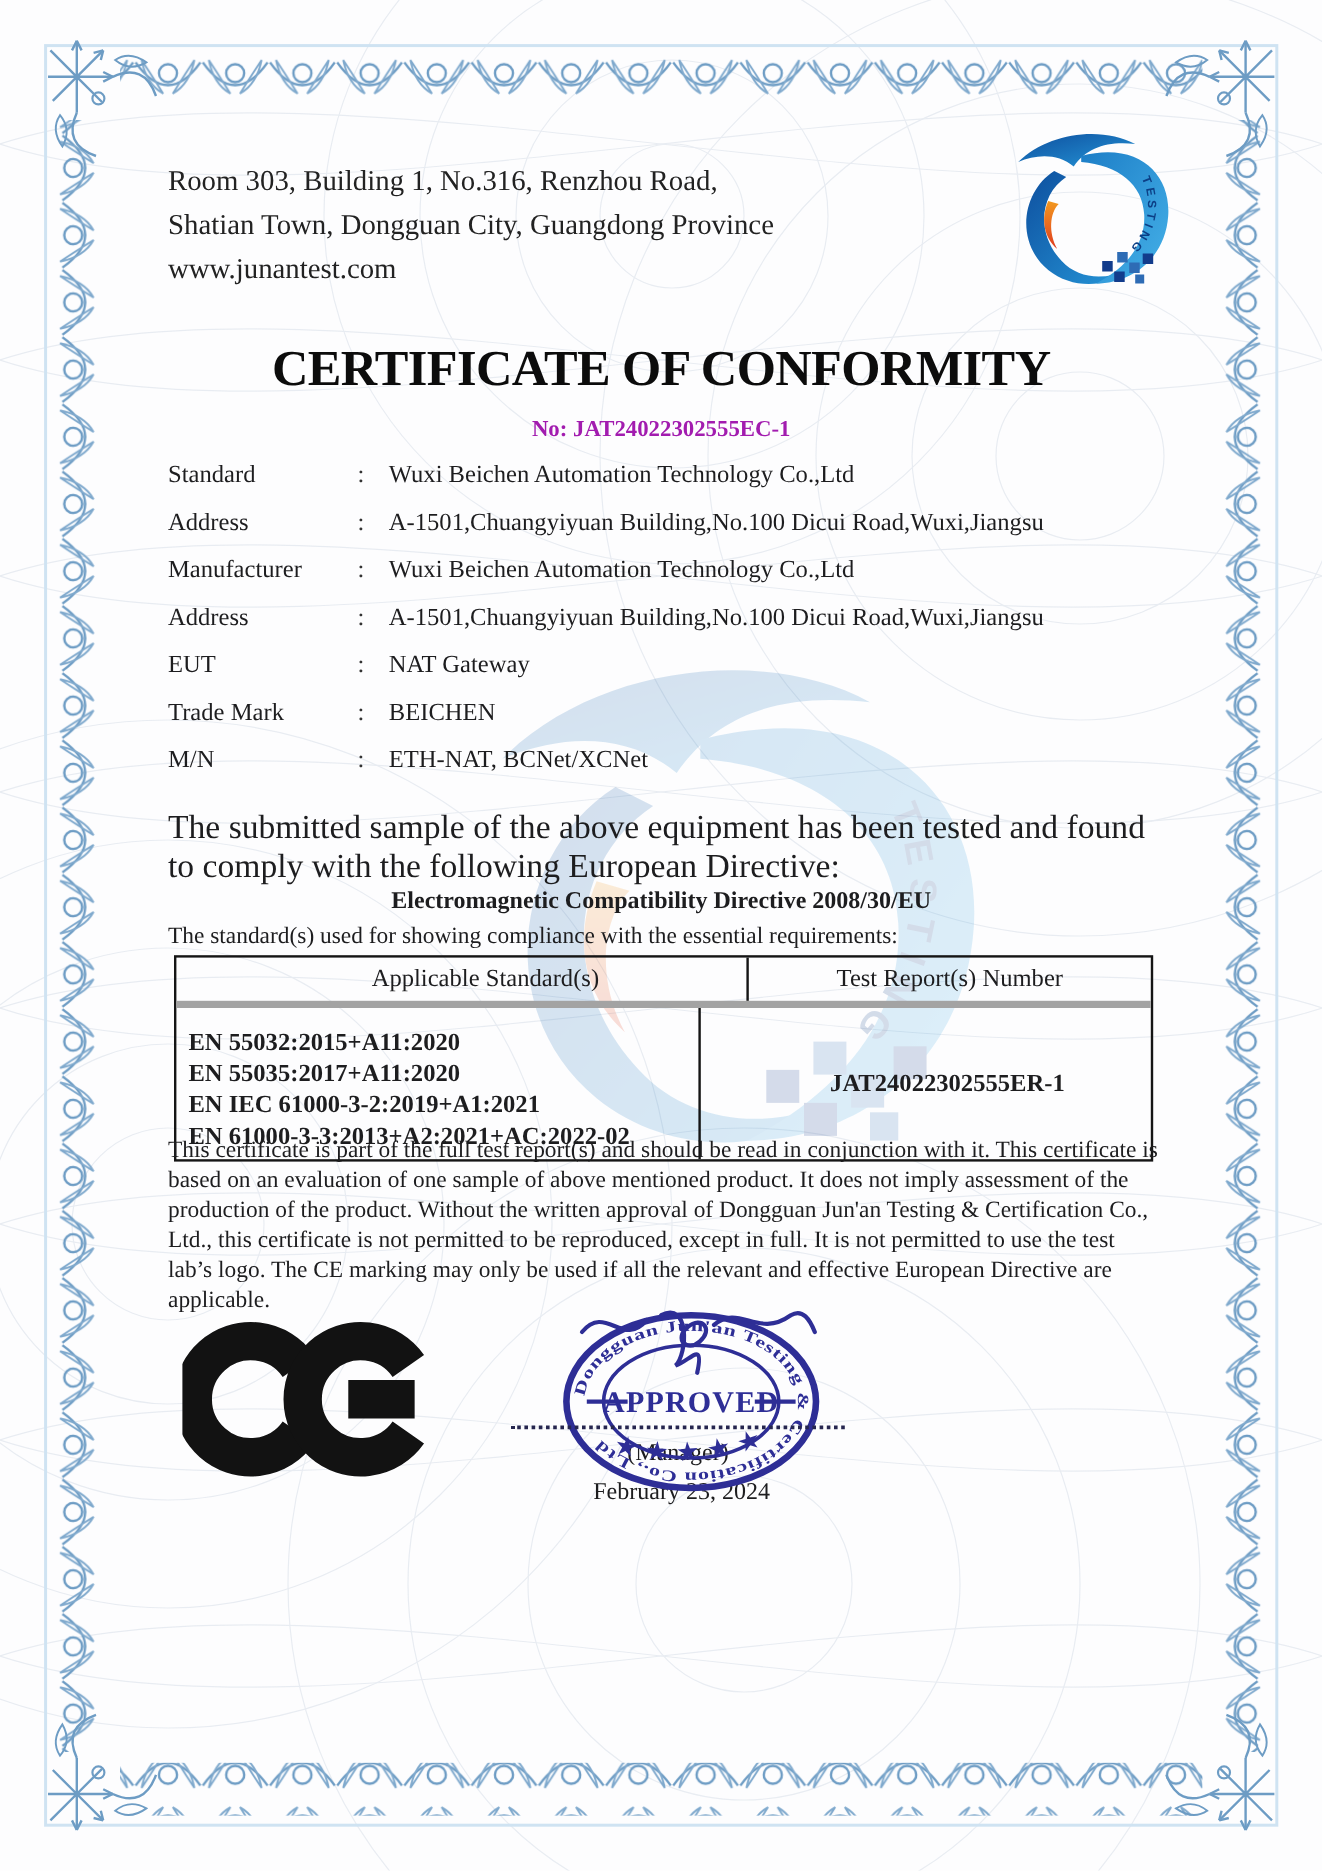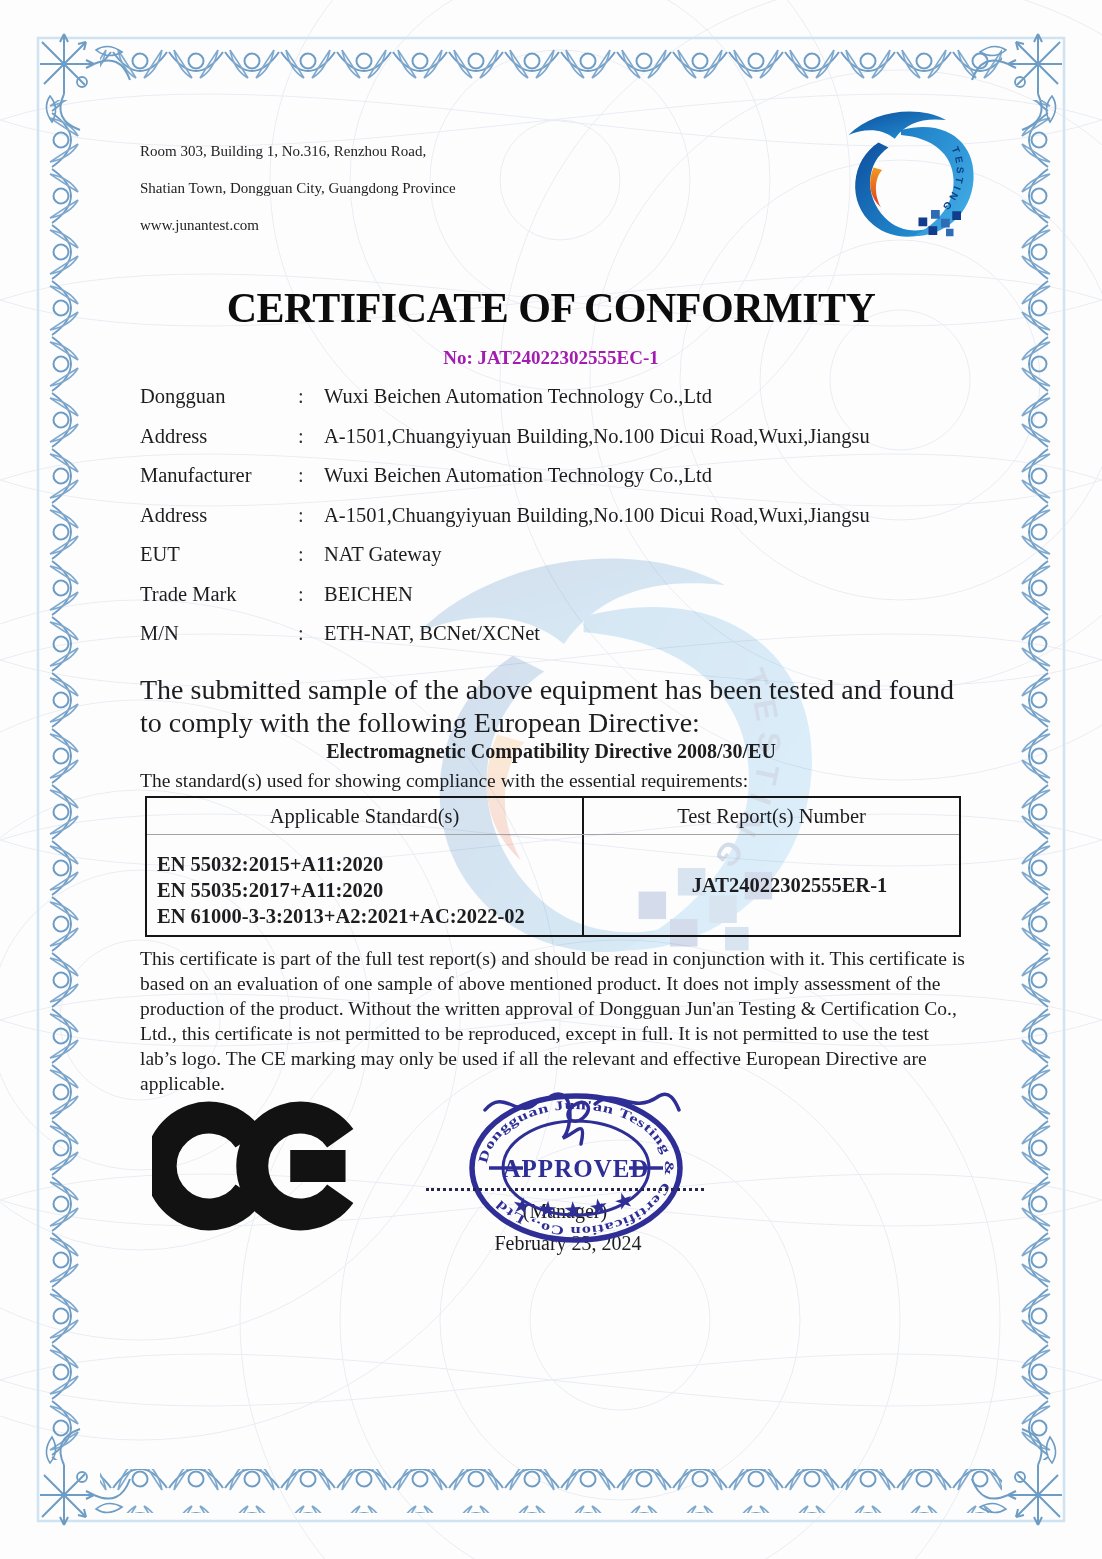--- a/index.html
+++ b/index.html
@@ -7,38 +7,38 @@
     position:relative;width:1102px;height:1559px;margin:0 auto;
     background:#fdfdfe;overflow:hidden;
     font-family:"Liberation Serif","DejaVu Serif",serif;color:#1d1d1f;
   }
   svg{display:block;}
   .bg-layer,.border-layer{position:absolute;left:0;top:0;pointer-events:none;}
   .bg-layer{z-index:0;}
   .border-layer{z-index:2;}
   .content{position:absolute;left:0;top:0;width:1102px;height:1559px;z-index:5;}
 
-  .address-block{position:absolute;left:140px;top:133px;font-size:15px;line-height:37px;color:#222;}
+  .address-block{position:absolute;left:140px;top:133px;font-size:24px;line-height:37px;color:#222;}
   .logo-svg{position:absolute;left:836px;top:104px;}
 
   .doc-title{position:absolute;left:0;top:284px;width:100%;text-align:center;
     font-size:42px;font-weight:700;letter-spacing:-0.5px;color:#0c0c0c;}
   .cert-no{position:absolute;left:0;top:347px;width:100%;text-align:center;
     font-size:19px;font-weight:700;color:#a21caf;}
 
   .fields{position:absolute;left:140px;top:377px;width:824px;}
   .field-row{display:grid;grid-template-columns:158px 26px 1fr;height:39.5px;align-items:center;font-size:20.5px;}
   .field-sep{text-align:left;color:#333;}
 
   .intro-par{position:absolute;left:140px;top:674px;width:824px;font-size:28px;line-height:32.5px;}
   .directive-line{position:absolute;left:0;top:740px;width:100%;text-align:center;font-size:20px;font-weight:700;}
   .standards-intro{position:absolute;left:140px;top:770px;width:824px;font-size:19.5px;}
 
   .stable{position:absolute;left:145px;top:796px;width:812px;border:2px solid #151515;background:transparent;}
-  .stable-hdr{display:grid;grid-template-columns:437px 1fr;border-bottom:1px solid #a3a3a3;}
+  .stable-hdr{display:grid;grid-template-columns:437px 1fr;border-bottom:6px solid #a3a3a3;padding-left:40px;}
   .stable-hdr .hcell{padding:7px 0 6px;text-align:center;font-size:20.5px;}
   .stable-hdr .hcell:first-child{border-right:2px solid #151515;}
   .stable-body{display:grid;grid-template-columns:437px 1fr;}
   .cell-standards{border-right:2px solid #151515;padding:16px 0 6px 10px;font-weight:700;font-size:20.5px;line-height:26px;}
   .cell-report{display:flex;align-items:center;justify-content:center;font-weight:700;font-size:20.5px;margin-left:36px;}
 
   .body-par{position:absolute;left:140px;top:946px;width:826px;font-size:19.5px;line-height:25px;}
 
   .ce-svg{position:absolute;left:152px;top:1091px;}
   .stamp-svg{position:absolute;left:423px;top:1076px;z-index:8;}
@@ -175,21 +175,21 @@
 
     <svg class="logo-svg" width="150" height="142" viewBox="0 0 120 112">
       <use href="#jaLogo" width="120" height="112"></use>
     </svg>
 
     <div class="doc-title">CERTIFICATE OF CONFORMITY</div>
     <div class="cert-no">No: JAT24022302555EC-1</div>
 
     <div class="fields">
       <div class="field-row">
-        <span>Dongguan</span>
+        <span>Standard</span>
         <span class="field-sep">:</span>
         <span>Wuxi Beichen Automation Technology Co.,Ltd</span>
       </div>
       <div class="field-row">
         <span>Address</span>
         <span class="field-sep">:</span>
         <span>A-1501,Chuangyiyuan Building,No.100 Dicui Road,Wuxi,Jiangsu</span>
       </div>
       <div class="field-row">
         <span>Manufacturer</span>
@@ -224,20 +224,21 @@
 
     <div class="stable">
       <div class="stable-hdr">
         <div class="hcell">Applicable Standard(s)</div>
         <div class="hcell">Test Report(s) Number</div>
       </div>
       <div class="stable-body">
         <div class="cell-standards">
           <div>EN 55032:2015+A11:2020</div>
           <div>EN 55035:2017+A11:2020</div>
+          <div>EN IEC 61000-3-2:2019+A1:2021</div>
           <div>EN 61000-3-3:2013+A2:2021+AC:2022-02</div>
         </div>
         <div class="cell-report">JAT24022302555ER-1</div>
       </div>
     </div>
 
     <div class="body-par">This certificate is part of the full test report(s) and should be read in conjunction with it. This certificate is based on an evaluation of one sample of above mentioned product. It does not imply assessment of the production of the product. Without the written approval of Dongguan Jun'an Testing &amp; Certification Co., Ltd., this certificate is not permitted to be reproduced, except in full. It is not permitted to use the test lab’s logo. The CE marking may only be used if all the relevant and effective European Directive are applicable.</div>
 
     <svg class="ce-svg" width="216" height="150" viewBox="0 0 250 160">
       <g stroke="#121212" stroke-width="37" fill="none" stroke-linecap="butt">

